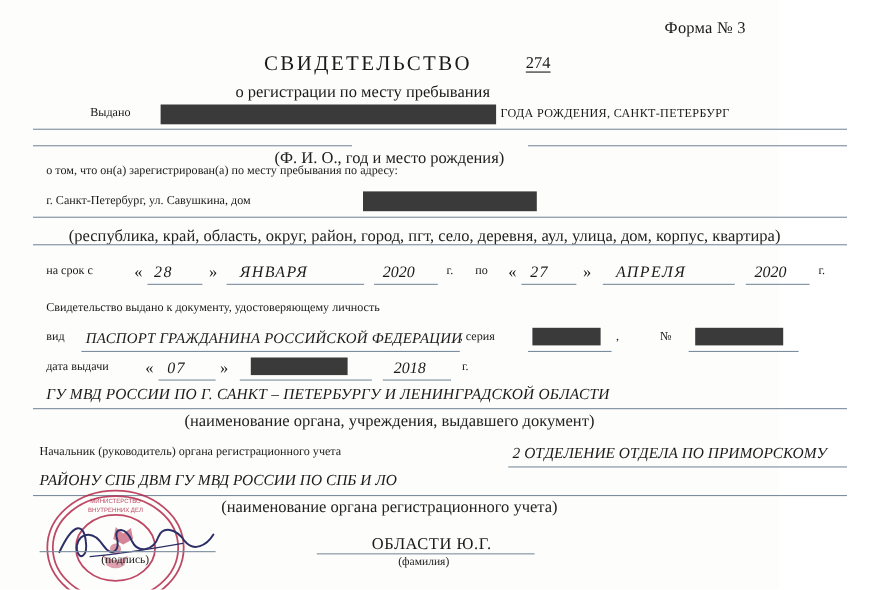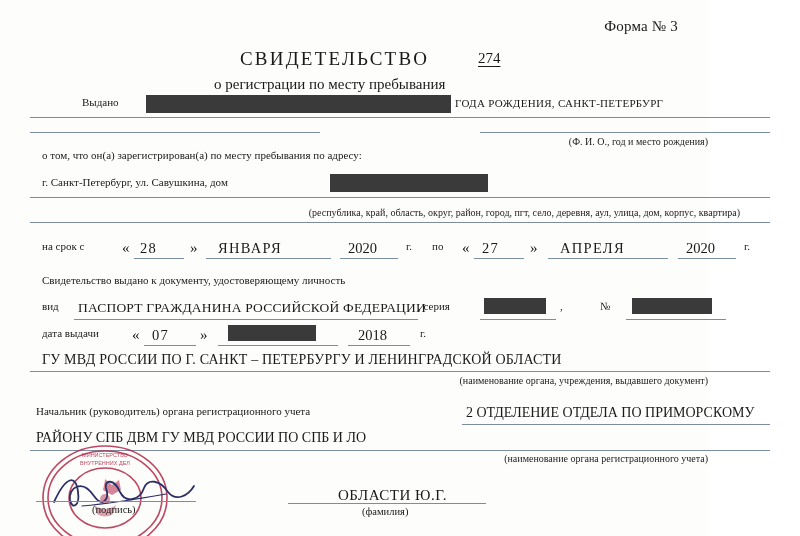--- a/index.html
+++ b/index.html
@@ -51,39 +51,40 @@
     left: 214px;
     font-size: 15px;
   }
   .lbl {
     position: absolute;
     font-size: 11px;
     white-space: nowrap;
   }
   .small-center {
     position: absolute;
-    font-size: 10px;
-    text-align: right;
+    font-size: 15px;
+    text-align: center;
     width: 100%;
     left: 0;
     color: #222;
   }
   .rule {
     position: absolute;
     height: 1px;
     background: #7d8da0;
   }
   .redact {
     position: absolute;
     background: #3a3a3a;
   }
   .underline-text {
     position: absolute;
     font-size: 14.5px;
     white-space: nowrap;
+    font-style: italic;
   }
   .quote {
     position: absolute;
     font-size: 15px;
   }
   .stamp {
     position: absolute;
     left: 36px;
     top: 443px;
     width: 138px;

